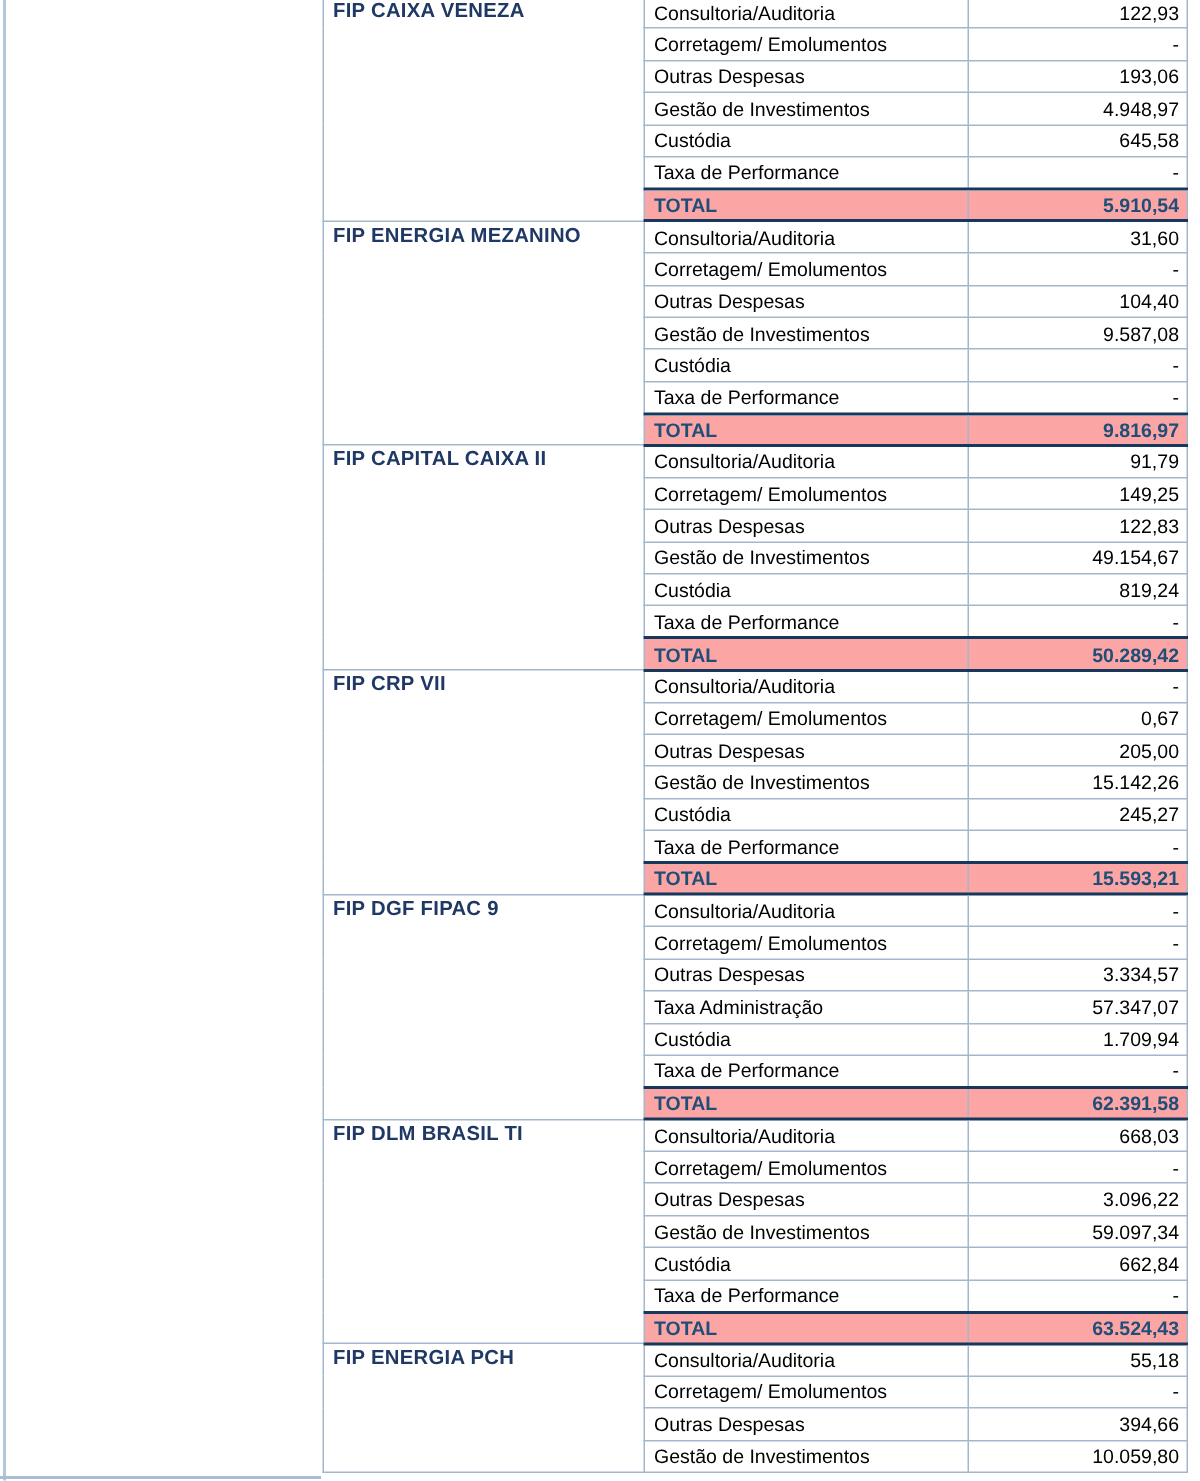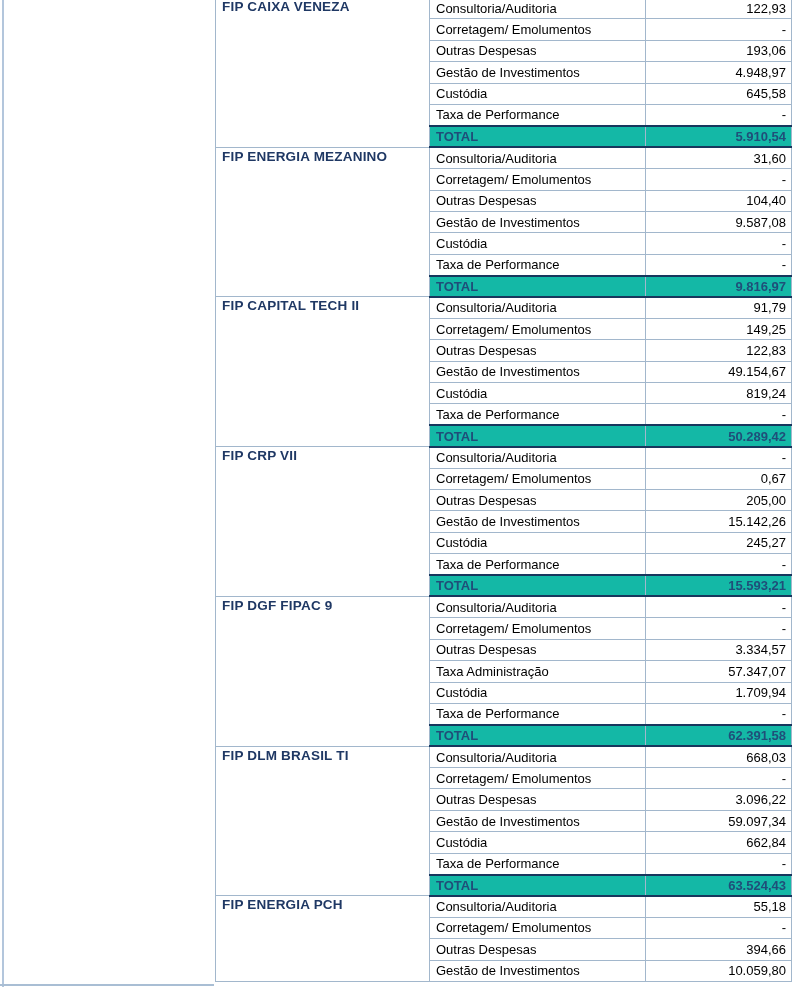--- a/index.html
+++ b/index.html
@@ -59,21 +59,21 @@
     font-weight: bold;
     font-size: 13.5px;
     color: #1f3864;
     border-left: 2px solid #a2b7cc;
     border-bottom: 2px solid #17375d;
     letter-spacing: 0.2px;
   }
   td.label { text-align: left; }
   td.value { text-align: right; }
   tr.total-row td {
-    background: #14b8a6;
+    background: #fca5a5;
     border-top: 2px solid #17375d;
     border-bottom: 2px solid #17375d;
     color: #1f4e79;
     font-weight: bold;
   }
 </style>
 </head>
 <body>
 
 <div class="page-left-border"></div>
@@ -139,21 +139,21 @@
         </tr>
         <tr>
           <td class="label">Taxa de Performance</td>
           <td class="value">-</td>
         </tr>
         <tr class="total-row">
           <td class="label">TOTAL</td>
           <td class="value">9.816,97</td>
         </tr>
         <tr>
-          <td class="fund" rowspan="7">FIP CAPITAL TECH II</td>
+          <td class="fund" rowspan="7">FIP CAPITAL CAIXA II</td>
           <td class="label">Consultoria/Auditoria</td>
           <td class="value">91,79</td>
         </tr>
         <tr>
           <td class="label">Corretagem/ Emolumentos</td>
           <td class="value">149,25</td>
         </tr>
         <tr>
           <td class="label">Outras Despesas</td>
           <td class="value">122,83</td>

